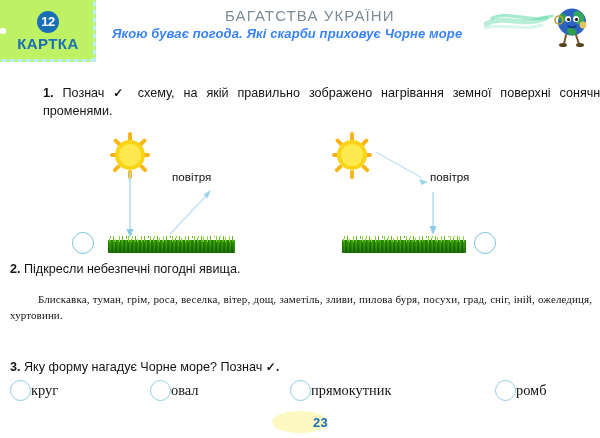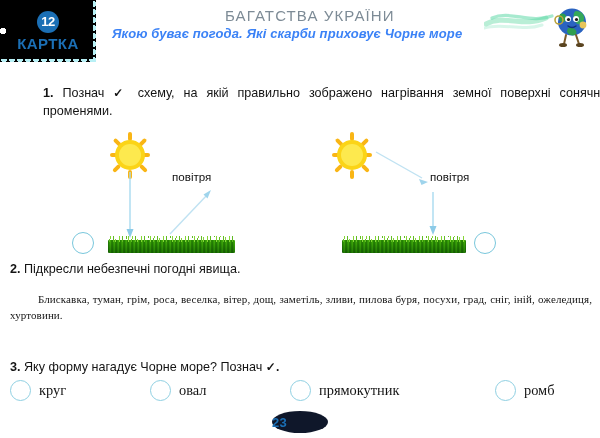--- a/index.html
+++ b/index.html
@@ -10,21 +10,21 @@
     color:#1a1a1a;
     position:relative;
     overflow:hidden;
     -webkit-font-smoothing:antialiased;
   }
   .page{position:relative;width:600px;height:438px;}
 
   
   .card-badge{
     position:absolute;left:0;top:0;width:96px;height:62px;
-    background:#000000;
+    background:#bef264;
     -webkit-mask-image:radial-gradient(circle 3.2px at 3.2px 50%, transparent 98%, #000 100%);
     display:flex;flex-direction:column;align-items:center;justify-content:center;
   }
   .card-badge::after{
     content:"";position:absolute;left:0;right:0;bottom:-3px;height:6px;
     background:
       radial-gradient(circle 3.4px at 4px 0px, #b8f0f5 99%, transparent 100%) repeat-x;
     background-size:8px 6px;
   }
   .card-badge::before{
@@ -99,34 +99,34 @@
     width:20px;height:20px;background:#fff;
   }
 
   .air-label{
     position:absolute;font-size:11.6px;color:#111;
     font-family:Liberation Sans, sans-serif;white-space:nowrap;
   }
 
   
   .opts{position:absolute;left:0;top:380px;width:600px;height:26px;}
-  .opt{position:absolute;top:0;display:flex;align-items:center;gap:8px;}
+  .opt{position:absolute;top:0;display:flex;align-items:center;}
   .opt .oc{
     width:19px;height:19px;border:1.5px solid #8fd0e2;border-radius:50%;
     background:#fff;flex:0 0 auto;
   }
   .opt .ol{
     font-family:"Liberation Serif", serif;font-size:14.4px;color:#141414;
   }
 
   
   .pagenum{
     position:absolute;left:272px;top:411px;width:56px;height:22px;
-    background:#0f172a;border-radius:50%;
-    display:flex;align-items:center;justify-content:flex-start;
+    background:#fef9c3;border-radius:50%;
+    display:flex;align-items:center;justify-content:flex-end;
   }
   .pagenum span{
     font-size:13px;font-weight:bold;color:#1b6fb5;letter-spacing:0.3px;
   }
 </style>
 </head>
 <body>
 
 <div class="page">
 

